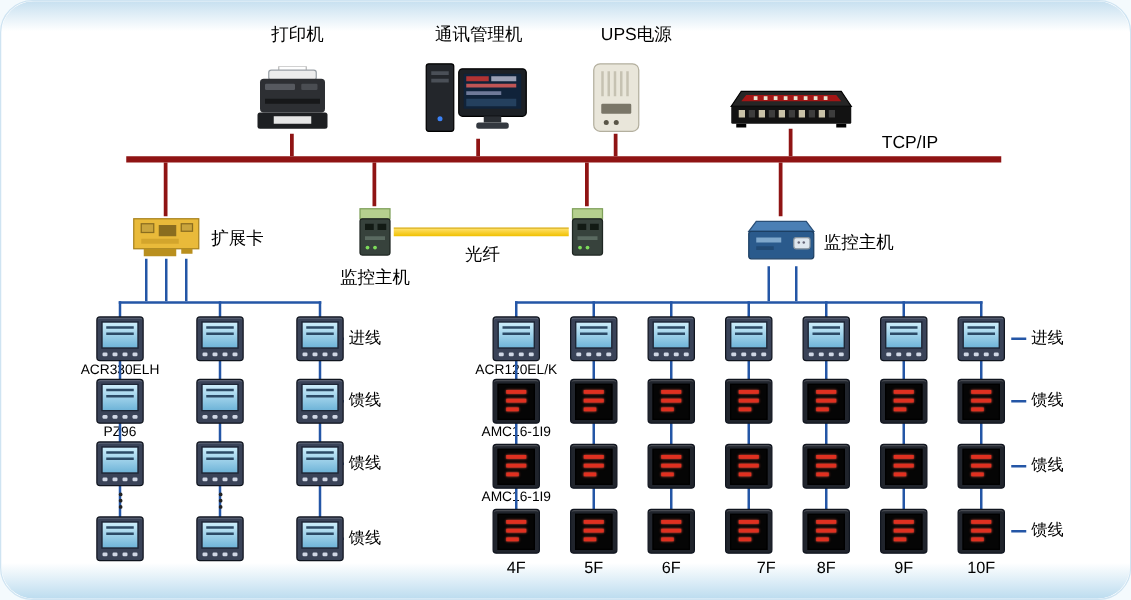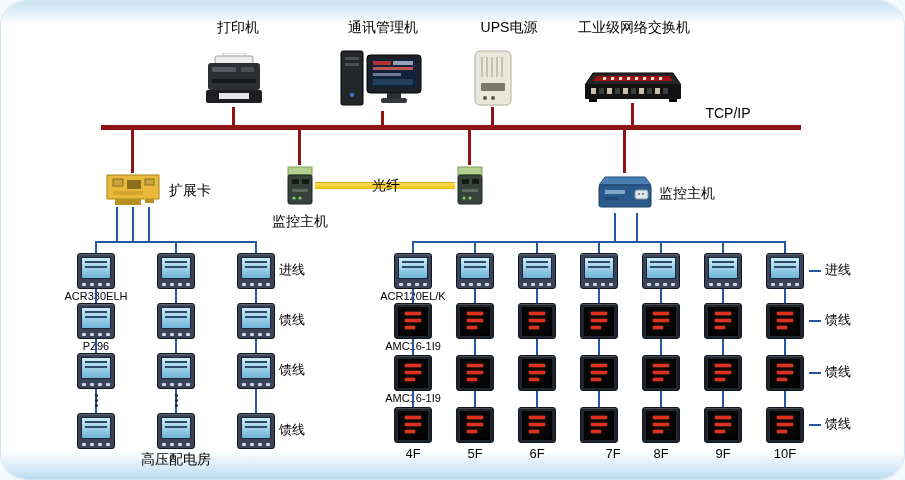--- a/index.html
+++ b/index.html
@@ -31,21 +31,20 @@
   .dots span{display:block;width:3px;height:3px;border-radius:50%;background:#222;margin:2px auto;}
 </style>
 </head>
 <body>
 
 <div id="diagram">
 
   <div class="lbl" style="left:195px;top:18px;width:84px">打印机</div>
   <div class="lbl" style="left:340px;top:18px;width:84px">通讯管理机</div>
   <div class="lbl" style="left:462px;top:18px;width:92px">UPS电源</div>
-  <div class="lbl" style="left:566px;top:18px;width:134px">工业级网络交换机</div>
 
   <div class="icon" style="left:202px;top:52px;width:62px;height:54px">
     <svg viewBox="0 0 62 54">
       <rect x="20" y="0" width="22" height="5" fill="#ffffff" stroke="#b9b9b9"></rect>
       <rect x="12" y="3" width="38" height="8" rx="2" fill="#ededed" stroke="#9aa0a6"></rect>
       <rect x="5" y="10" width="52" height="27" rx="3" fill="#2d2f33"></rect>
       <rect x="9" y="14" width="24" height="5" rx="1" fill="#56595f"></rect>
       <rect x="38" y="14" width="13" height="5" rx="1" fill="#4a4d52"></rect>
       <rect x="9" y="26" width="44" height="4" fill="#17181a"></rect>
       <rect x="3" y="37" width="56" height="13" rx="2" fill="#1d1f22"></rect>
@@ -141,21 +140,21 @@
       <rect x="7" y="14" width="7" height="5" fill="#121a14"></rect>
       <rect x="17" y="14" width="7" height="5" fill="#121a14"></rect>
       <rect x="7" y="24" width="16" height="3" fill="#5a6a60"></rect>
       <circle cx="9" cy="33" r="1.5" fill="#7ddc5a"></circle>
         <circle cx="15" cy="33" r="1.5" fill="#7ddc5a"></circle>
     </svg>
   </div>
   <div class="lbl" style="left:252px;top:212px;width:94px">监控主机</div>
 
   <div class="line fiber" style="left:314px;top:181px;width:140px;height:6px"></div>
-  <div class="lbl" style="left:363px;top:176px;width:44px">光纤</div>
+  <div class="lbl" style="left:363px;top:194px;width:44px">光纤</div>
 
   <div class="icon" style="left:454px;top:164px;width:30px;height:42px">
     <svg viewBox="0 0 30 42">
       <rect x="3" y="2" width="24" height="8" fill="#b5d08e" stroke="#7fa05a"></rect>
       <rect x="3" y="10" width="24" height="29" rx="2" fill="#37423c" stroke="#1f2622"></rect>
       <rect x="7" y="14" width="7" height="5" fill="#121a14"></rect>
       <rect x="17" y="14" width="7" height="5" fill="#121a14"></rect>
       <rect x="7" y="24" width="16" height="3" fill="#5a6a60"></rect>
       <circle cx="9" cy="33" r="1.5" fill="#7ddc5a"></circle>
         <circle cx="15" cy="33" r="1.5" fill="#7ddc5a"></circle>
@@ -185,21 +184,20 @@
   <div class="line blue" style="left:262px;top:319px;width:12px;height:2px"></div>
   <div class="line blue" style="left:262px;top:369px;width:12px;height:2px"></div>
   <div class="line blue" style="left:262px;top:429px;width:12px;height:2px"></div>
   <div class="lbl md ta-l" style="left:278px;top:262px;width:42px">进线</div>
   <div class="lbl md ta-l" style="left:278px;top:312px;width:42px">馈线</div>
   <div class="lbl md ta-l" style="left:278px;top:362px;width:42px">馈线</div>
   <div class="lbl md ta-l" style="left:278px;top:422px;width:42px">馈线</div>
 
   <div class="lbl sm" style="left:50px;top:289px;width:90px">ACR330ELH</div>
   <div class="lbl sm" style="left:50px;top:339px;width:90px">PZ96</div>
-  <div class="lbl" style="left:110px;top:450px;width:130px">高压配电房</div>
 
   <div class="line blue" style="left:808px;top:269px;width:12px;height:2px"></div>
   <div class="line blue" style="left:808px;top:319px;width:12px;height:2px"></div>
   <div class="line blue" style="left:808px;top:371px;width:12px;height:2px"></div>
   <div class="line blue" style="left:808px;top:423px;width:12px;height:2px"></div>
   <div class="lbl md ta-l" style="left:824px;top:262px;width:46px">进线</div>
   <div class="lbl md ta-l" style="left:824px;top:312px;width:46px">馈线</div>
   <div class="lbl md ta-l" style="left:824px;top:364px;width:46px">馈线</div>
   <div class="lbl md ta-l" style="left:824px;top:416px;width:46px">馈线</div>
 

